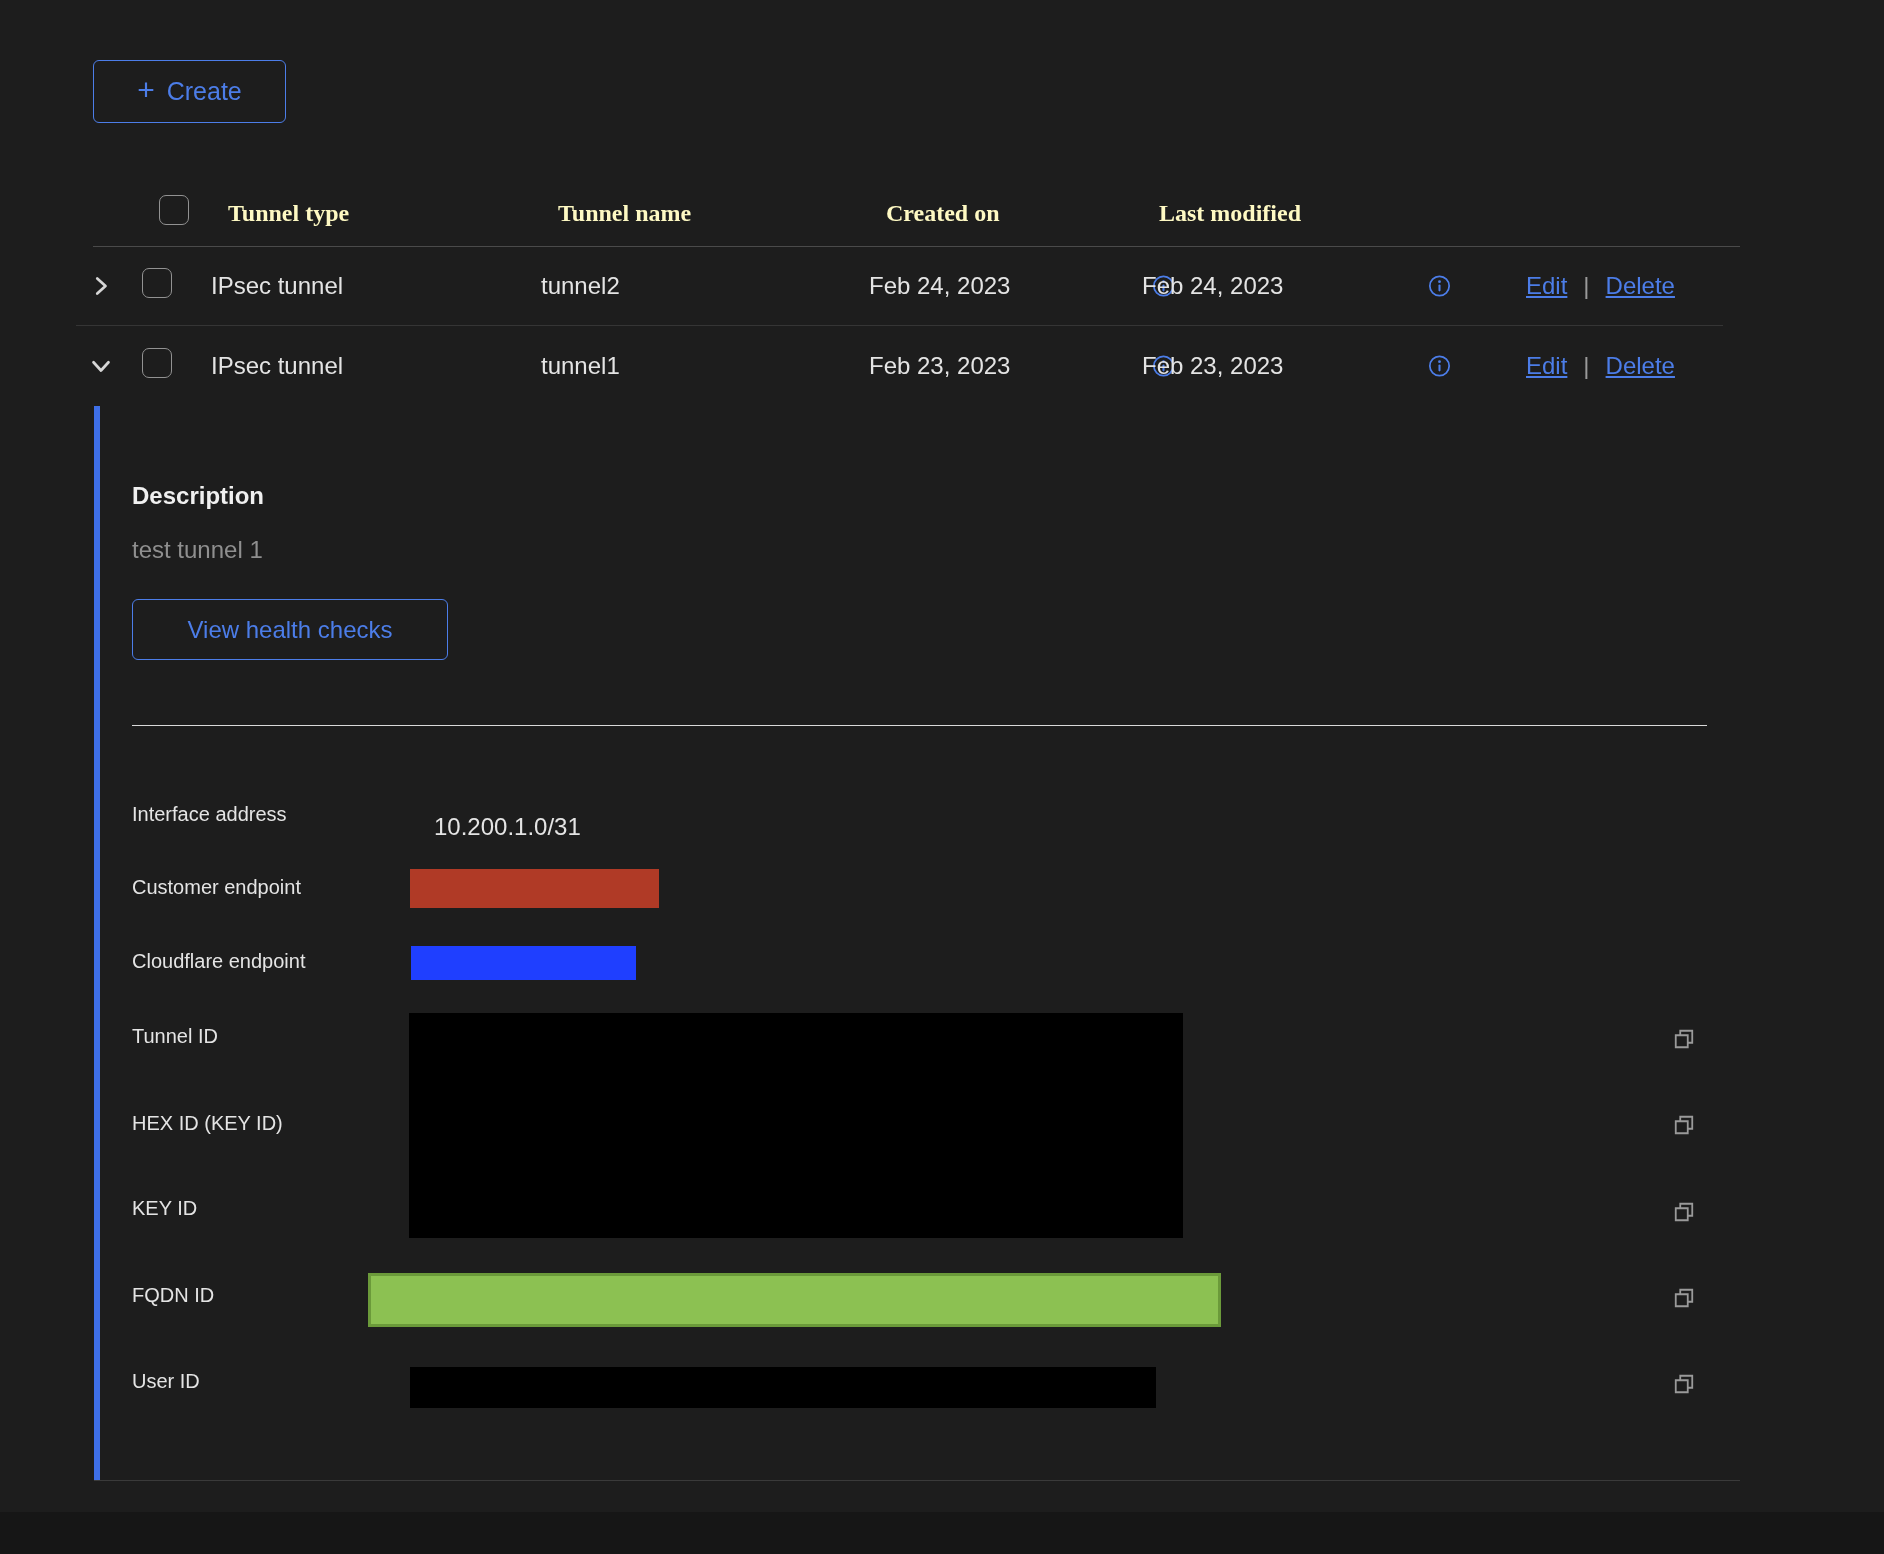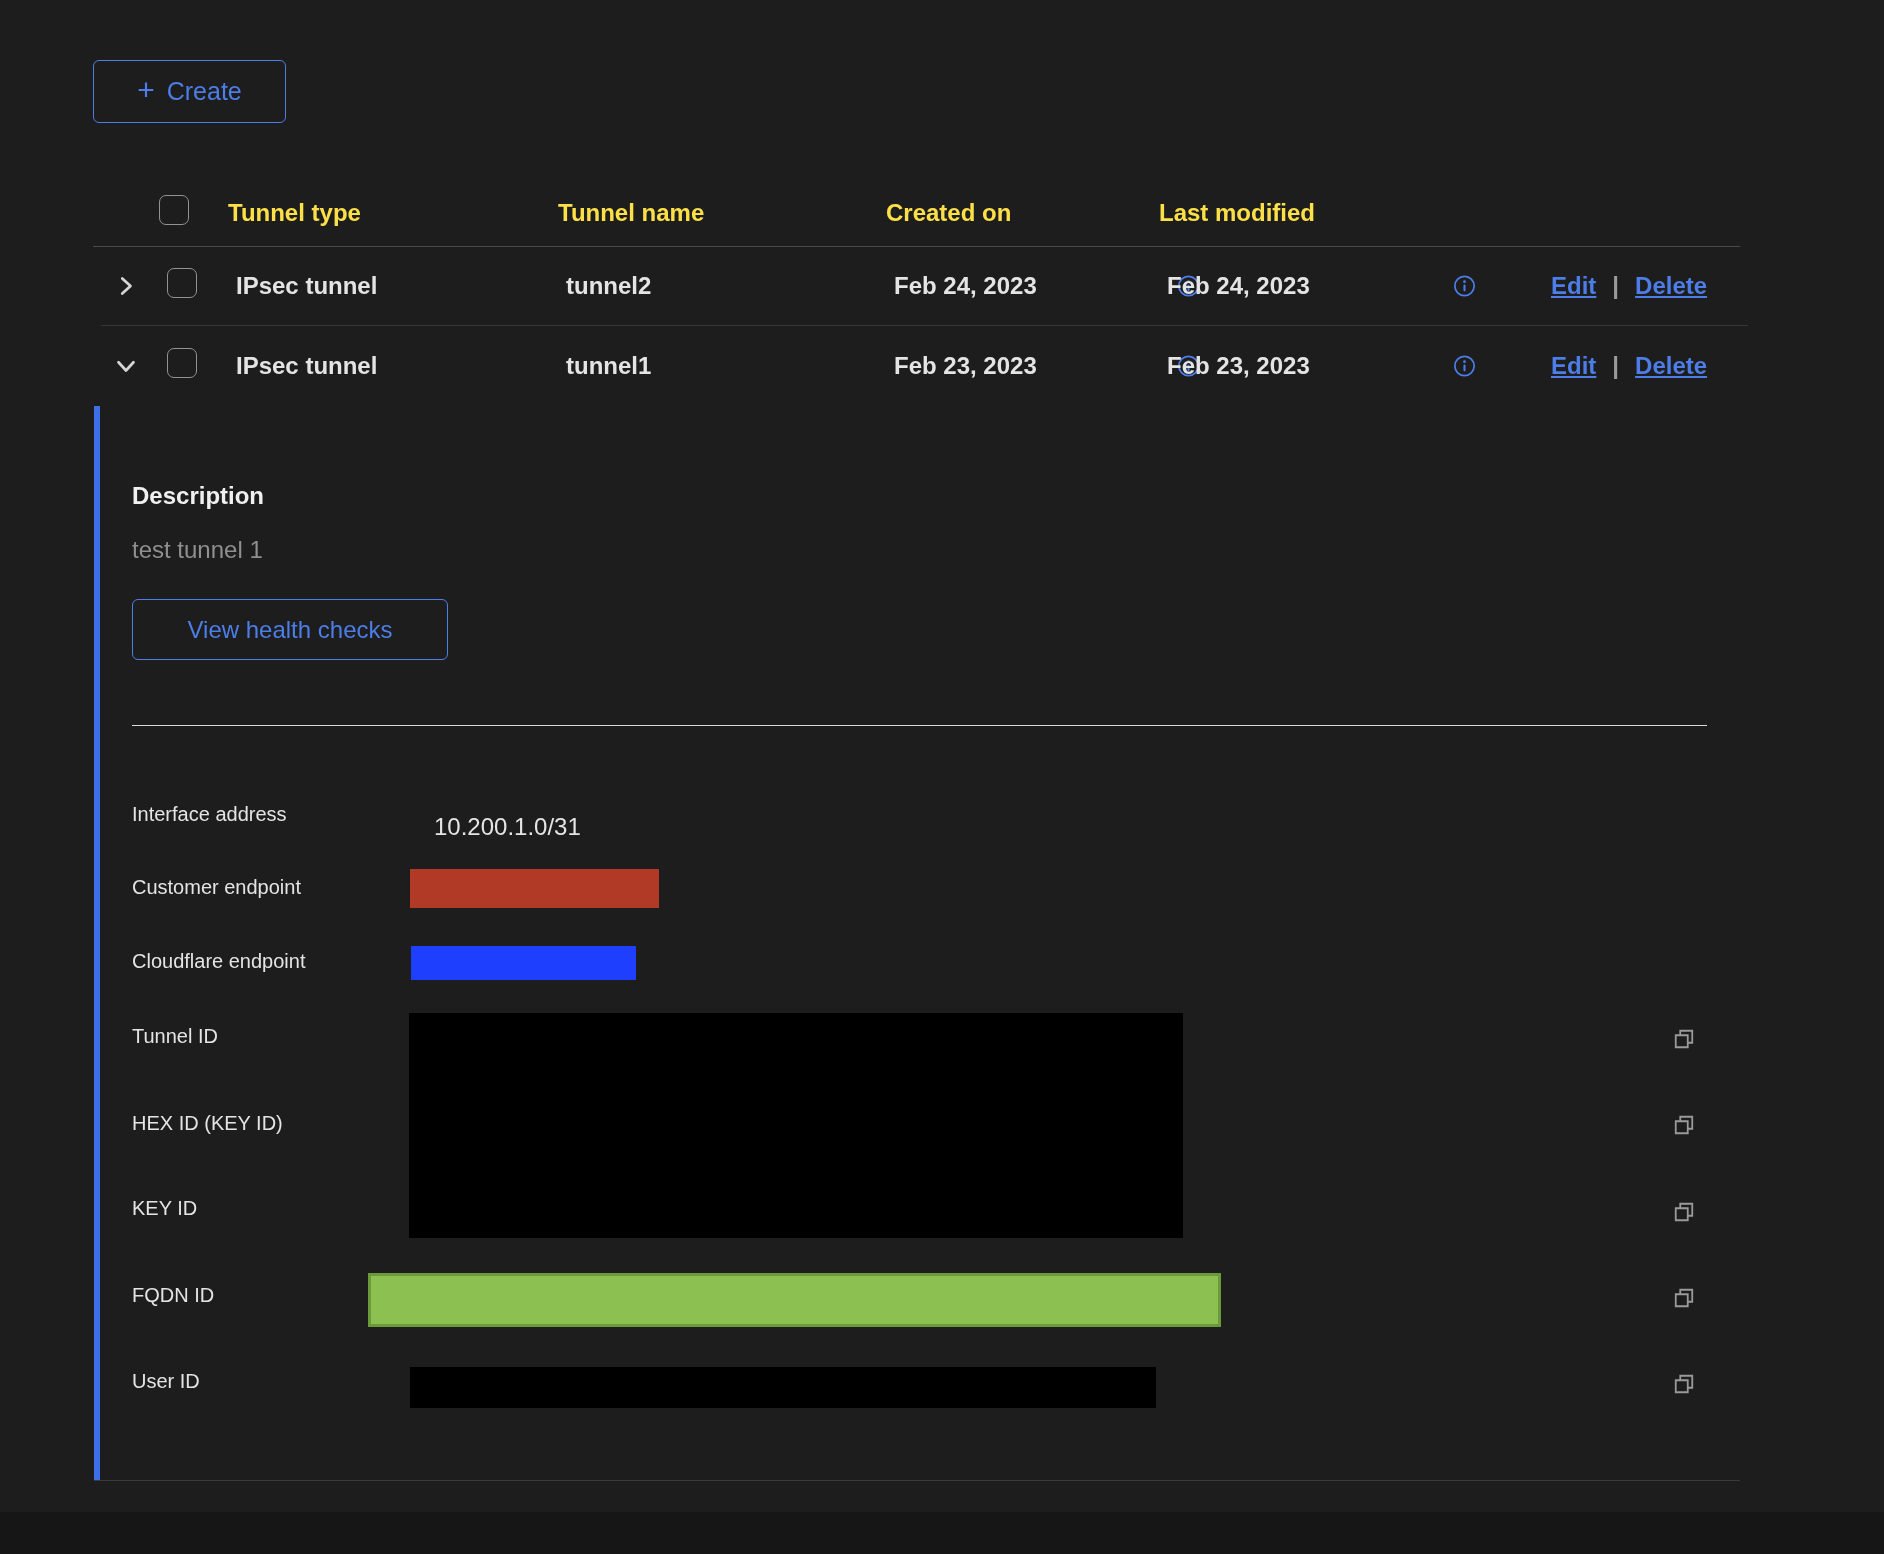--- a/index.html
+++ b/index.html
@@ -11,25 +11,25 @@
     position:absolute;display:flex;align-items:center;justify-content:center;gap:12px;
     background:transparent;border:1px solid #4c7de8;border-radius:6px;color:#4c7de8;
     font-size:25px;cursor:pointer;font-family:inherit;
   }
   .create-btn{left:93px;top:60px;width:193px;height:63px;}
   .plus{font-size:30px;font-weight:300;line-height:1;transform:translateY(-2px);}
   .health-btn{left:132px;top:599px;width:316px;height:61px;font-size:24px;}
 
   
   .thead{position:absolute;left:93px;top:180px;width:1647px;height:66px;border-bottom:1px solid #4a4a4a;}
-  .row{position:absolute;left:101px;width:1647px;font-weight:bold;}
+  .row{position:absolute;left:76px;width:1647px;}
   .row1{top:246px;height:79px;border-bottom:1px solid #353535;}
   .row2{top:325px;height:81px;}
   .cell{position:absolute;top:50%;transform:translateY(-50%);font-size:24px;color:#e4e4e4;white-space:nowrap;}
-  .th{font-weight:bold;color:#fde047;}
+  .th{font-weight:bold;color:#fef9c3;font-family:Liberation Serif, serif;}
   .c-chevron{left:13px;width:24px;height:24px;cursor:pointer;}
   .c-checkbox{left:66px;}
   .c-type{left:135px;}
   .c-name{left:465px;}
   .c-created{left:793px;}
   .c-created-info{left:1076px;width:23px;height:23px;cursor:pointer;}
   .c-modified{left:1066px;}
   .c-modified-info{left:1352px;width:23px;height:23px;cursor:pointer;}
   .c-actions{left:1450px;display:flex;align-items:center;gap:16px;}
   .link{color:#4c7de8;text-decoration:underline;cursor:pointer;font-size:24px;}

